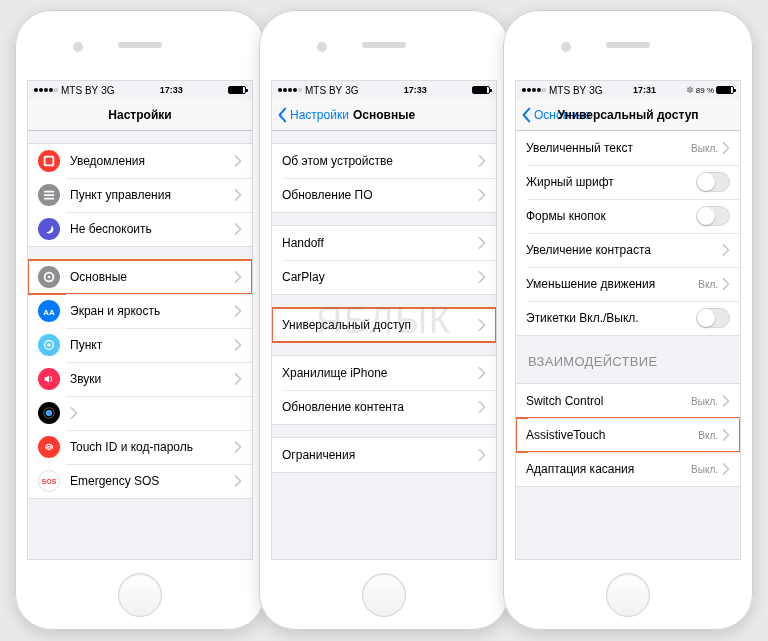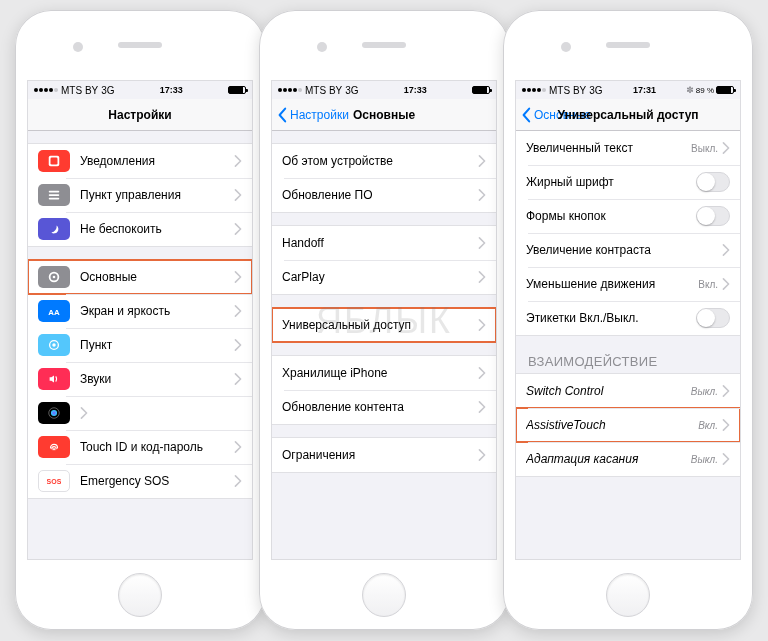--- a/index.html
+++ b/index.html
@@ -29,21 +29,21 @@
   .nav-title{position:absolute;left:0;right:0;text-align:center;font-weight:600;font-size:12px;pointer-events:none;}
   .content{flex:1;overflow:hidden;}
   .group{margin-top:12px;background:#fff;border-top:1px solid #e0e0e4;border-bottom:1px solid #e0e0e4;}
   .group-header{font-size:13px;color:#8e8e93;padding:4px 12px 2px;text-transform:uppercase;letter-spacing:.3px;}
   .row{height:34px;display:flex;align-items:center;padding:0 10px;position:relative;font-size:12px;}
   .row+.row{border-top:1px solid #e6e6ea;margin-left:0;}
   .row+.row::before{content:"";position:absolute;left:38px;right:0;top:0;height:1px;background:#e6e6ea;}
   .row+.row{border-top:none;}
   .p2 .row+.row::before,.p3 .row+.row::before{left:12px;}
   .hl{outline:2px solid #e66a3c;outline-offset:-1px;}
-  .ricon{width:32px;height:22px;border-radius:5px;margin-right:10px;display:flex;align-items:center;justify-content:center;color:#fff;flex:0 0 auto;}
+  .ricon{width:22px;height:22px;border-radius:11px;margin-right:10px;display:flex;align-items:center;justify-content:center;color:#fff;flex:0 0 auto;}
   .ricon svg{width:14px;height:14px;}
   .label{flex:1;color:#000;white-space:nowrap;overflow:hidden;text-overflow:ellipsis;}
   .value{color:#8e8e93;font-size:10px;margin-right:4px;}
   .chev{color:#c7c7cc;}
   .chev svg{width:8px;height:12px;display:block;}
   .toggle{width:34px;height:20px;border-radius:10px;background:#e9e9ec;border:1px solid #d7d7db;position:relative;}
   .toggle .knob{width:18px;height:18px;border-radius:50%;background:#fff;box-shadow:0 1px 2px rgba(0,0,0,.25);position:absolute;top:0;left:0;}
   .homearea{height:70px;display:flex;align-items:center;justify-content:center;}
   .homebtn{width:44px;height:44px;border-radius:50%;border:1px solid #d4d4d8;background:linear-gradient(#fff,#f0f0f2);box-shadow:inset 0 1px 2px rgba(0,0,0,.1);}
 </style>
@@ -429,21 +429,21 @@
               </span>
             </div>
             <div class="row">
               <span class="label">Этикетки Вкл./Выкл.</span>
               <div class="toggle">
                 <div class="knob"></div>
               </div>
             </div>
           </div>
           <div class="group-header" style="margin-top:14px;">ВЗАИМОДЕЙСТВИЕ</div>
-          <div class="group" style="margin-top:2px;font-style:italic;">
+          <div class="group" style="margin-top:12px;">
             <div class="row">
               <span class="label">Switch Control</span>
               <span class="value">Выкл.</span>
               <span class="chev">
                 <svg viewBox="0 0 8 14">
                   <path d="M1 1 L7 7 L1 13" fill="none" stroke="#c7c7cc" stroke-width="1.8" stroke-linecap="round" stroke-linejoin="round"></path>
                 </svg>
               </span>
             </div>
             <div class="row hl">

